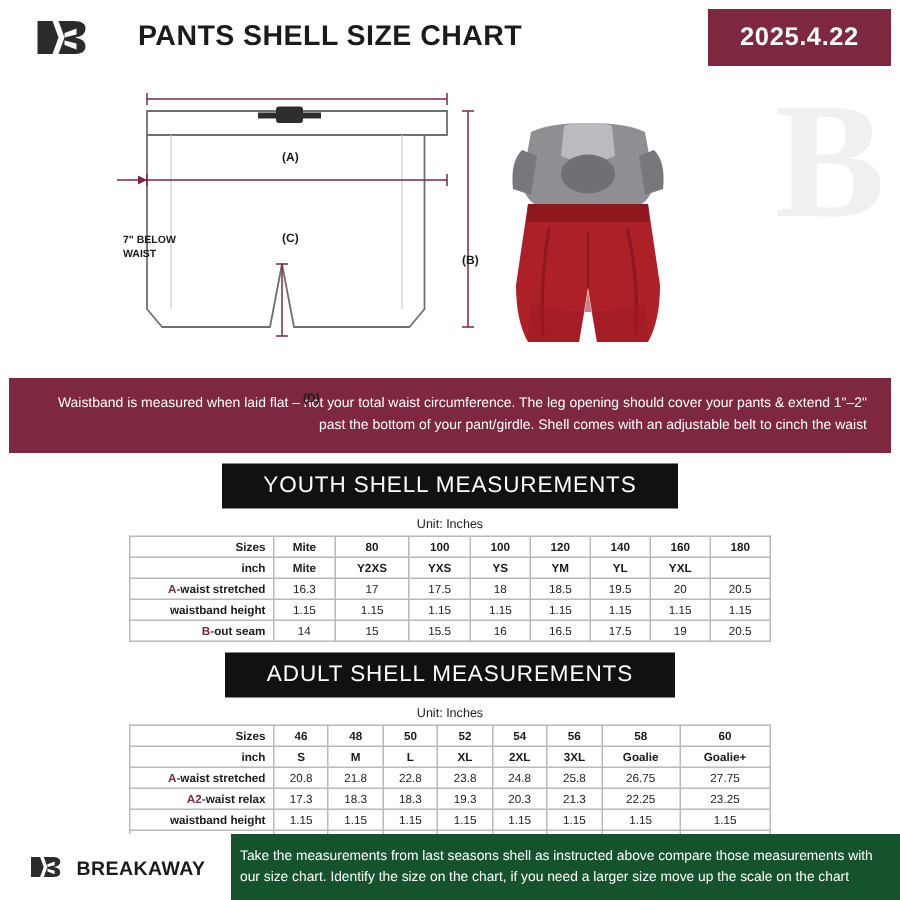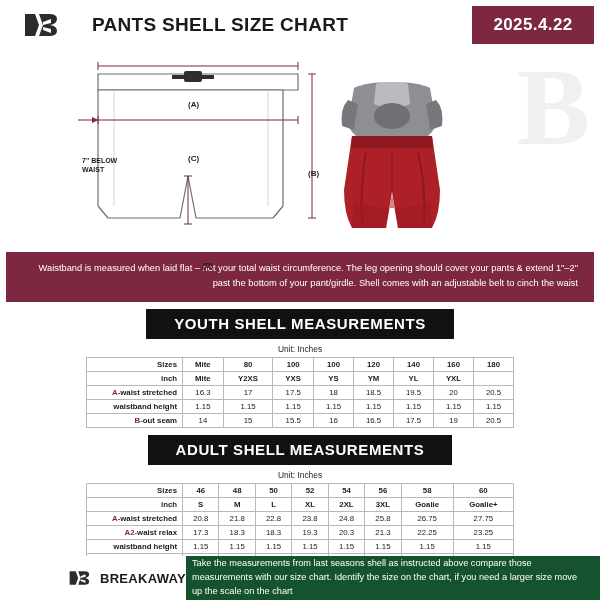--- a/index.html
+++ b/index.html
@@ -110,21 +110,21 @@
   
   .sec-wrap {
     margin: 7px 6px 0 6px;
     display: flex;
     justify-content: center;
   }
   .sec-bar {
     background: #111111;
     color: #ffffff;
     font-size: 15px;
-    font-weight: bold;
+    font-weight: normal;
     letter-spacing: .6px;
     padding: 6px 28px 7px 28px;
     text-align: center;
     min-width: 290px;
   }
   .unit {
     text-align: center;
     font-size: 8.4px;
     color: #222;
     margin: 5px 0 3px 0;
@@ -157,25 +157,25 @@
   tr.sub td { font-weight: bold; }
   
   .footer {
     position: absolute;
     left: 0; bottom: 0;
     width: 600px;
     height: 44px;
     display: flex;
   }
   .footer-left {
-    width: 186px;
+    width: 154px;
     background: #ffffff;
     display: flex;
     align-items: center;
-    justify-content: flex-end;
+    justify-content: center;
     gap: 6px;
   }
   .footer-brand {
     font-size: 13px;
     font-weight: bold;
     color: #1b1b1b;
     letter-spacing: .3px;
   }
   .footer-right {
     flex: 1;

